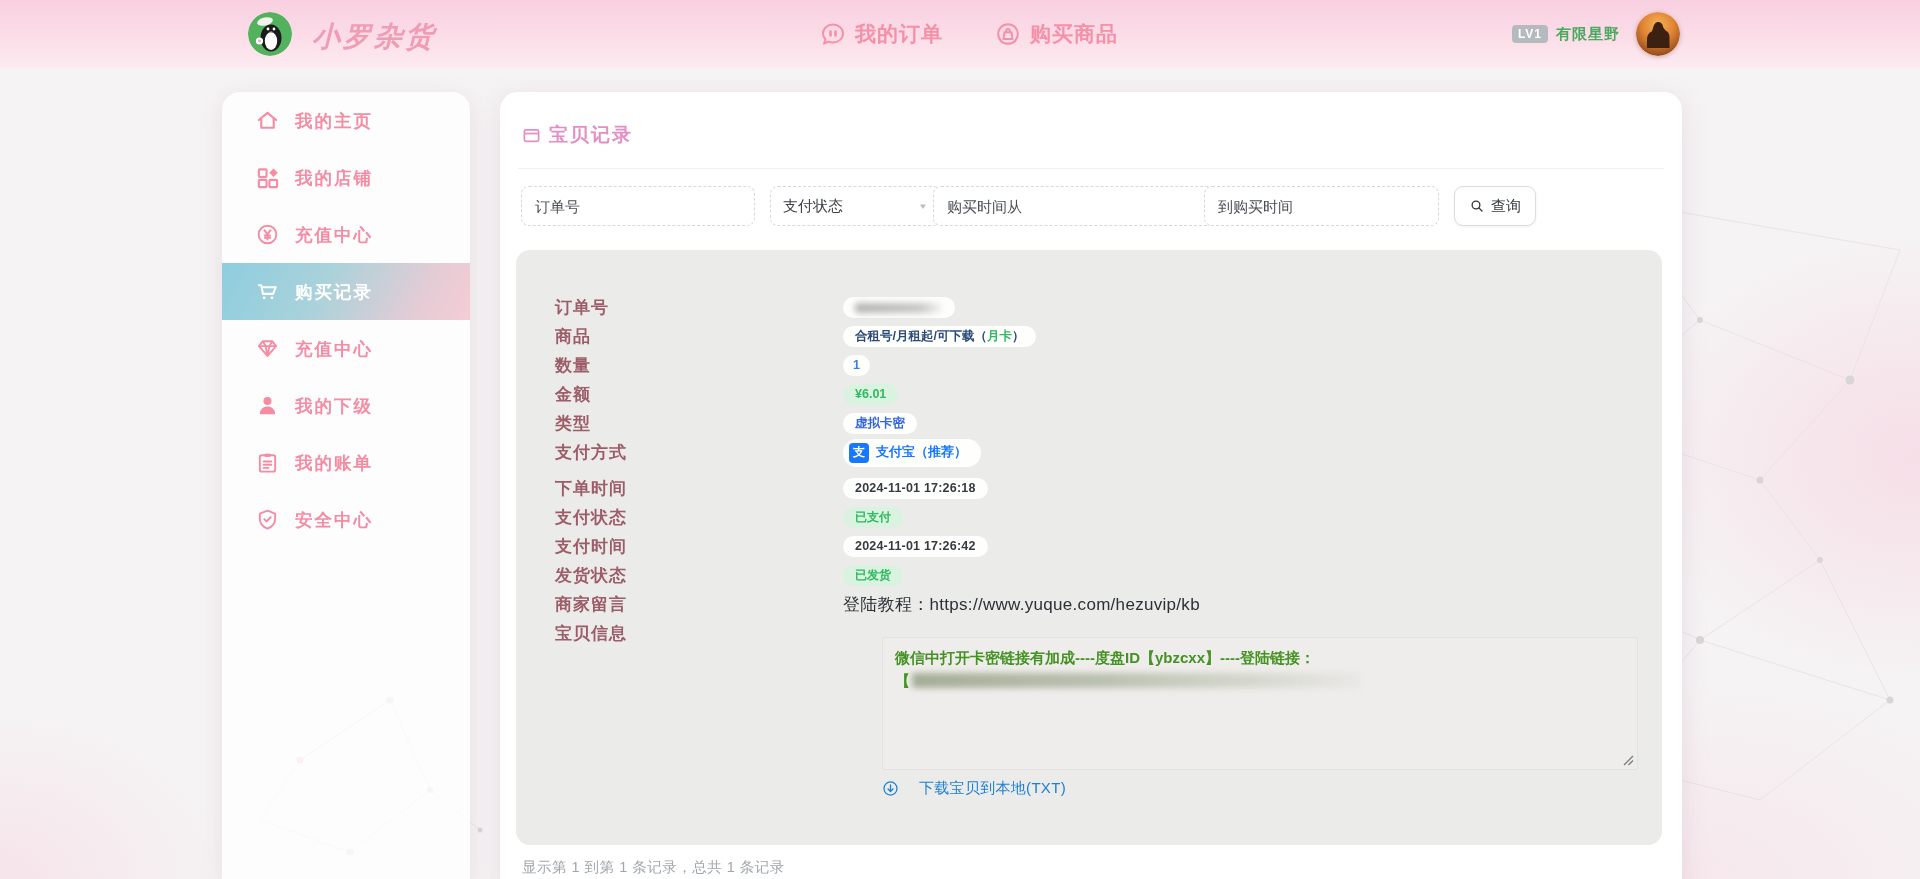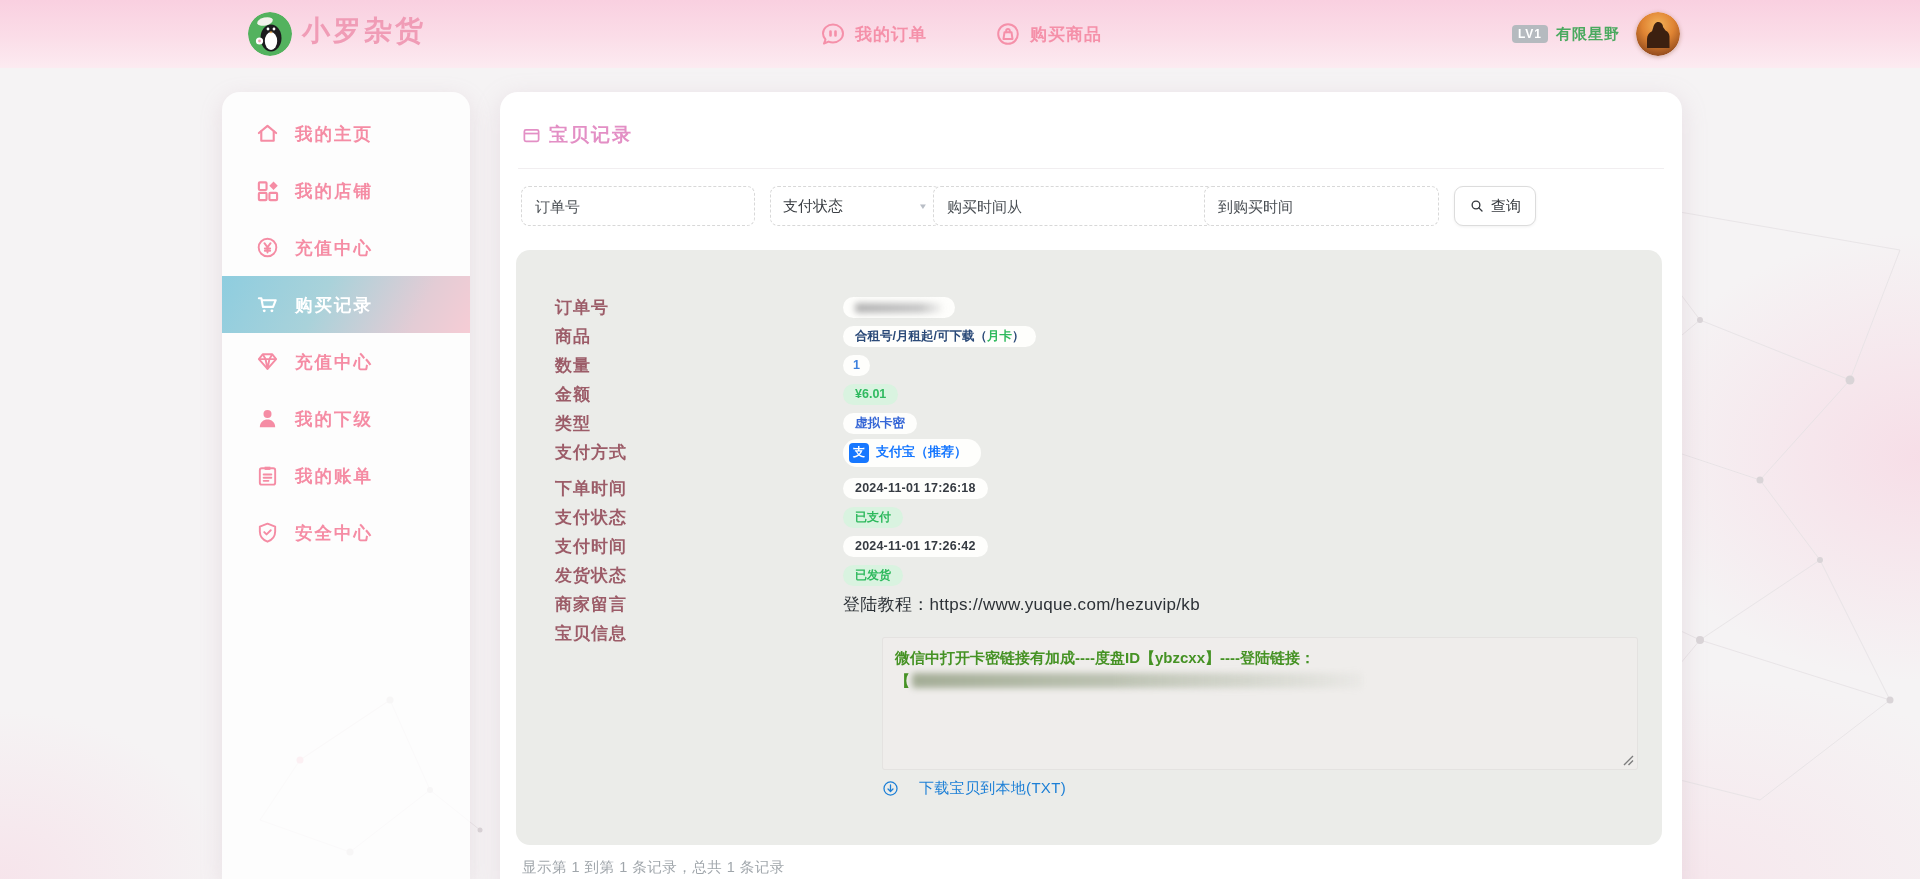--- a/index.html
+++ b/index.html
@@ -16,40 +16,40 @@
   #app { position:absolute; inset:0; }
 
   
   .mesh { position:absolute; inset:0; z-index:0; pointer-events:none; }
 
   
   .header {
     position:absolute; left:0; top:0; width:1920px; height:68px; z-index:3;
     background:linear-gradient(180deg,#f9d0e0 0%,#fbdde8 55%,#fcebf1 100%);
   }
-  .brand { position:absolute; left:248px; top:12px; height:44px; display:flex; align-items:flex-start; gap:10px; cursor:pointer; }
+  .brand { position:absolute; left:248px; top:12px; height:44px; display:flex; align-items:flex-end; gap:20px; cursor:pointer;font-style:italic; }
   .brand-logo { width:44px; height:44px; border-radius:50%; overflow:hidden; flex:0 0 auto; }
   .brand-name { font-size:28px; font-weight:bold; color:#f09cb6; letter-spacing:3px; }
   .hnav { position:absolute; top:0; height:68px; display:flex; align-items:center; gap:9px; color:#f590a9; cursor:pointer; }
   .hnav svg { width:26px; height:26px; }
-  .hnav .hnav-label { font-size:17px; font-weight:bold; letter-spacing:1px;text-align:center; }
+  .hnav .hnav-label { font-size:21px; font-weight:bold; letter-spacing:1px;text-align:center; }
   .hnav.orders { left:820px; }
   .hnav.products { left:995px; }
   .user-cluster { position:absolute; right:240px; top:0; height:68px; display:flex; align-items:center; gap:8px; }
   .lv-badge { background:#b5babf; color:#fff; font-size:12px; font-weight:bold; padding:2px 6px; border-radius:4px; letter-spacing:1px; }
   .user-name { color:#4aa95f; font-size:15px; font-weight:bold; letter-spacing:1px; }
   .avatar { width:44px; height:44px; border-radius:50%; overflow:hidden; margin-left:8px; cursor:pointer; box-shadow:0 1px 4px rgba(120,60,20,.35); }
 
   
   .sidebar {
     position:absolute; left:222px; top:92px; width:248px; height:787px; z-index:2;
     background:rgba(255,255,255,.78);
     border-radius:18px 18px 0 0;
     box-shadow:0 6px 22px rgba(185,150,170,.22);
-    padding-top:13px;
+    padding-top:0;
   }
   .side-item { height:57px; display:flex; align-items:center; padding-left:34px; gap:16px; color:#f58ca4; cursor:pointer; }
   .side-item svg { width:23px; height:23px; flex:0 0 auto; }
   .side-label { font-size:17.5px; font-weight:bold; letter-spacing:2px; }
   .side-item.active {
     background:linear-gradient(118deg,#8ecddf 0%,#a9d2da 40%,#e3ccd5 78%,#f6ccd5 100%);
     color:#ffffff;
   }
 
   

